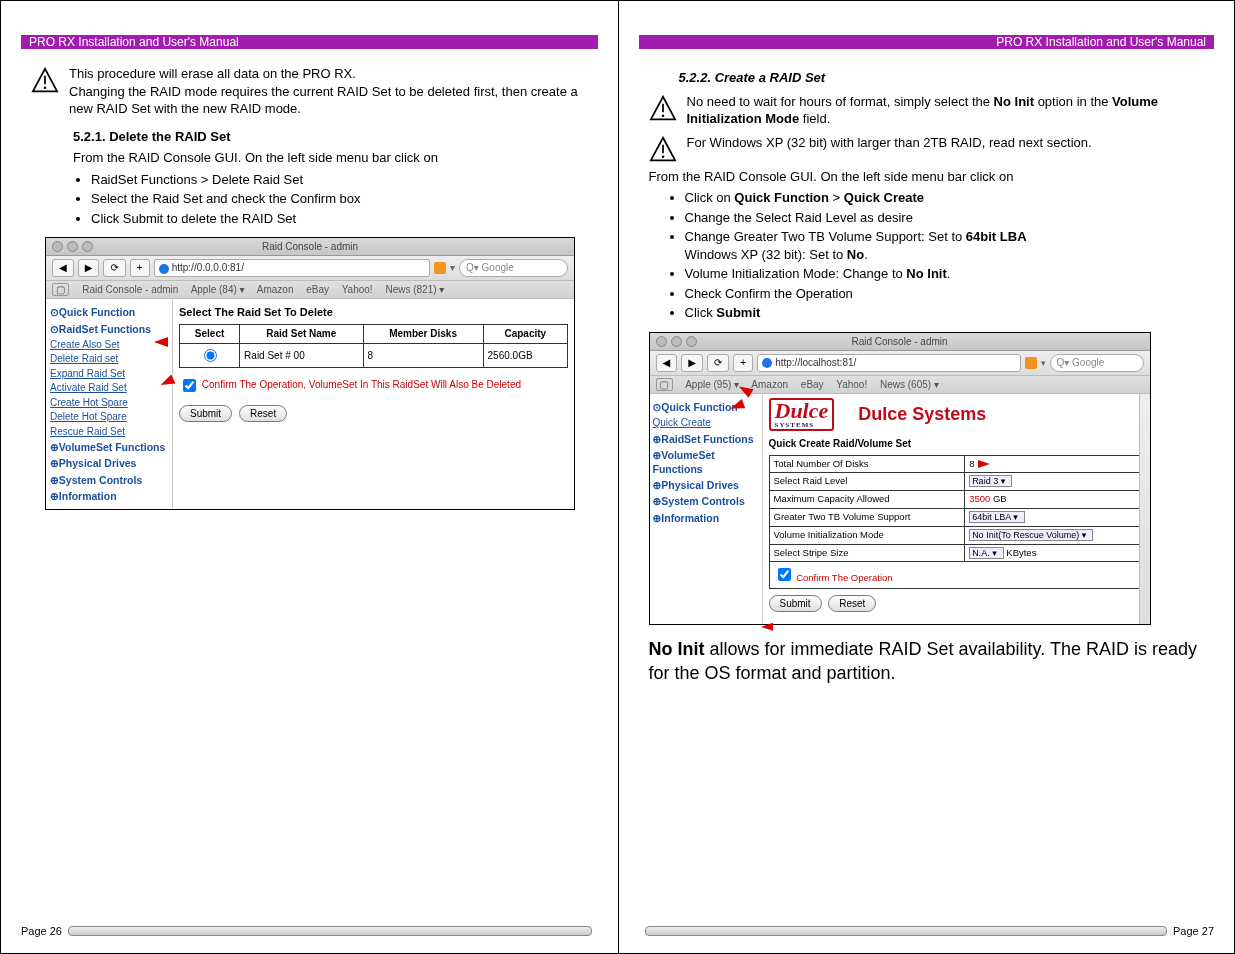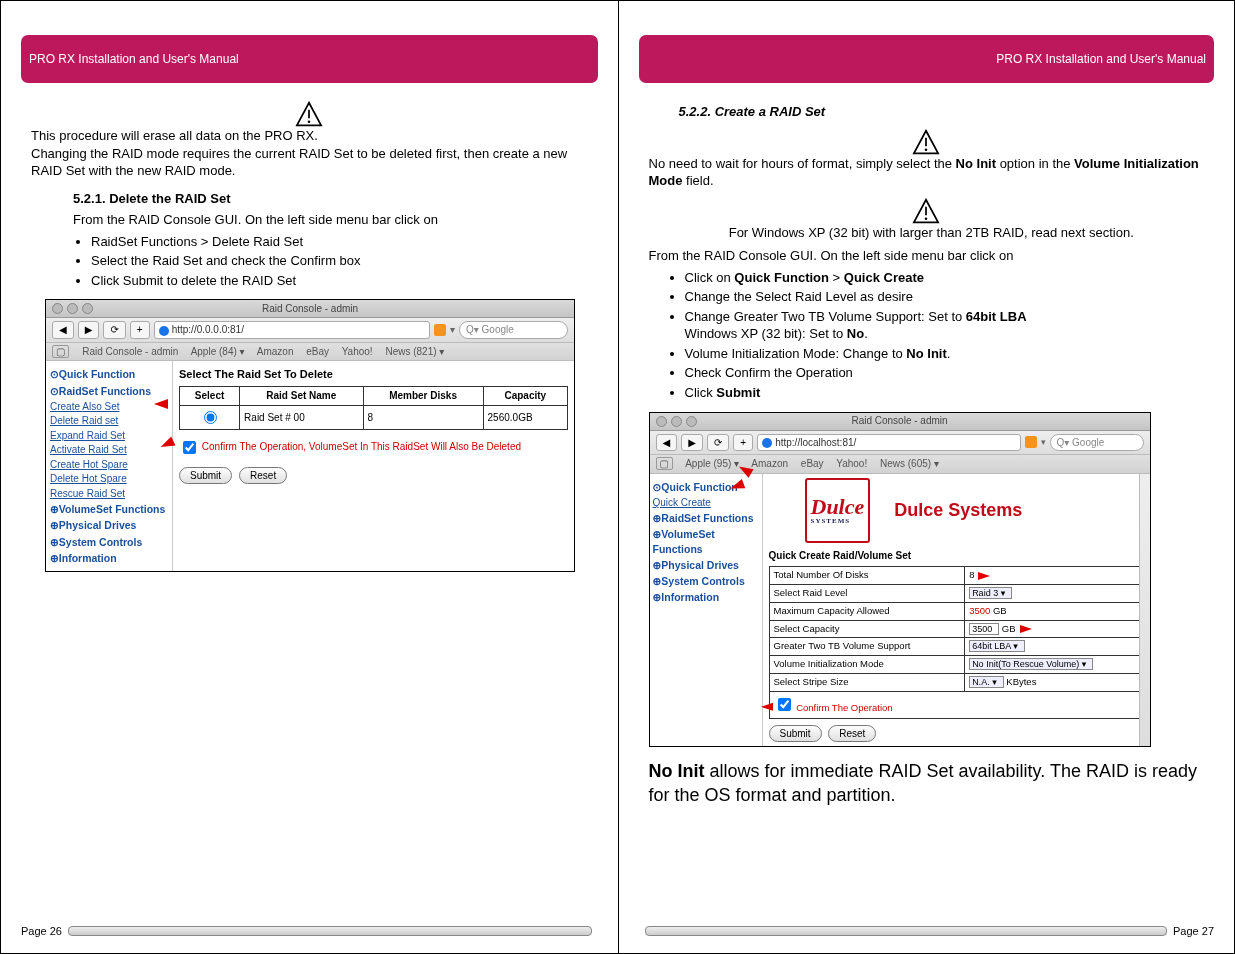--- a/index.html
+++ b/index.html
@@ -19,44 +19,43 @@
   .page {
     width: 50%;
     box-sizing: border-box;
     padding: 20px 20px 10px 20px;
     position: relative;
     display: flex;
     flex-direction: column;
   }
   .page + .page { border-left: 1px solid #000; }
   .header-bar {
-    background: #be185d;
+    background: #a21caf;
     color: #fff;
-    padding: 17px 8px;
+    padding: 0 8px;
     font-size: 12px;
     margin: 14px 0 0 0;
-    border-radius: 7px;
   }
   .header-right { text-align: right; }
   .content { padding: 10px 0; font-size: 13px; line-height: 1.35; flex: 1; }
   h2.sec {
     font-style: italic;
     font-weight: bold;
     font-size: 15px;
     margin: 12px 0 6px 32px;
   }
   h3.subsec {
     font-weight: bold;
     font-size: 13px;
     margin: 10px 0 4px 52px;
   }
   .para { margin: 0 0 4px 52px; }
   .bullets { margin: 4px 0 10px 52px; padding-left: 18px; }
   .bullets li { margin-bottom: 2px; }
-  .warn-row { display: flex; align-items: center; margin: 6px 0 6px 10px; flex-direction: column; }
+  .warn-row { display: flex; align-items: flex-start; margin: 6px 0 6px 10px; }
   .warn-icon {
     width: 28px; height: 26px; flex-shrink: 0; margin-right: 10px; margin-top: 2px;
   }
   .warn-text { font-size: 13px; line-height: 1.35; }
   .footer {
     display: flex;
     align-items: center;
     font-size: 11px;
     padding: 4px 0 6px 0;
   }
@@ -141,23 +140,22 @@
   .main-pane2 { flex:1; padding: 4px 6px; position:relative;}
   .dulce-logo {
     font-family: "Georgia", serif;
     color:#c10b19;
     font-weight:bold;
     font-style:italic;
     font-size:22px;
     display:inline-block;
     border:2px solid #c10b19;
     border-radius:3px;
-    padding:16px 4px;
+    padding:0 4px;
     line-height:1;
-    margin-left:36px;
   }
   .dulce-sub { font-size:7px; color:#225; letter-spacing:1px; display:block; font-style:normal; font-weight:bold;}
   .dulce-title { color:#c10b19; font-size:18px; font-weight:bold; vertical-align:top; margin-left:20px;}
   table.form2 { border-collapse: collapse; margin-top:4px; width: 100%; font-size:9.5px;}
   table.form2 td { border:1px solid #333; padding:2px 4px; vertical-align:middle;}
   .field-select { border:1px solid #888; background:#eef; font-size:9px; padding:0 6px 0 2px;}
   .rarrow {
     display:inline-block;
     width:0;height:0;
     border-top:4px solid transparent;
@@ -368,24 +366,20 @@
                   </tr>
               <tr>
                     <td>Select Raid Level</td>
                     <td><span class="field-select"><span>Raid 3</span> ▾</span></td>
                   </tr>
               <tr>
                     <td>Maximum Capacity Allowed</td>
                     <td><span style="color:#c00;">3500</span><span> GB</span></td>
                   </tr>
               <tr>
-                    <td>Select Capacity</td>
-                    <td><span class="field-select" style="background:#fff;">3500</span><span> GB</span><span class="rarrow"></span></td>
-                  </tr>
-              <tr>
                     <td>Greater Two TB Volume Support</td>
                     <td><span class="field-select"><span>64bit LBA</span> ▾</span></td>
                   </tr>
               <tr>
                     <td>Volume Initialization Mode</td>
                     <td><span class="field-select"><span>No Init(To Rescue Volume)</span> ▾</span></td>
                   </tr>
               <tr>
                     <td>Select Stripe Size</td>
                     <td><span class="field-select"><span>N.A.</span> ▾</span><span> KBytes</span></td>

